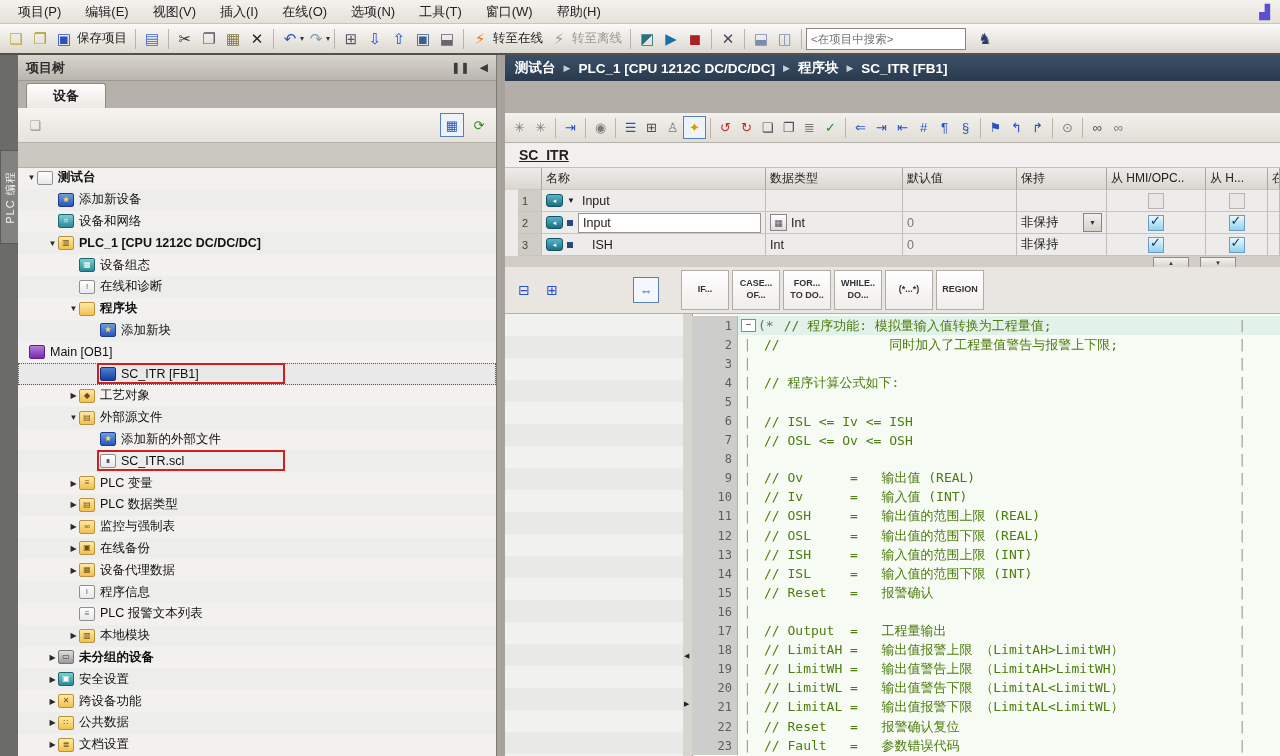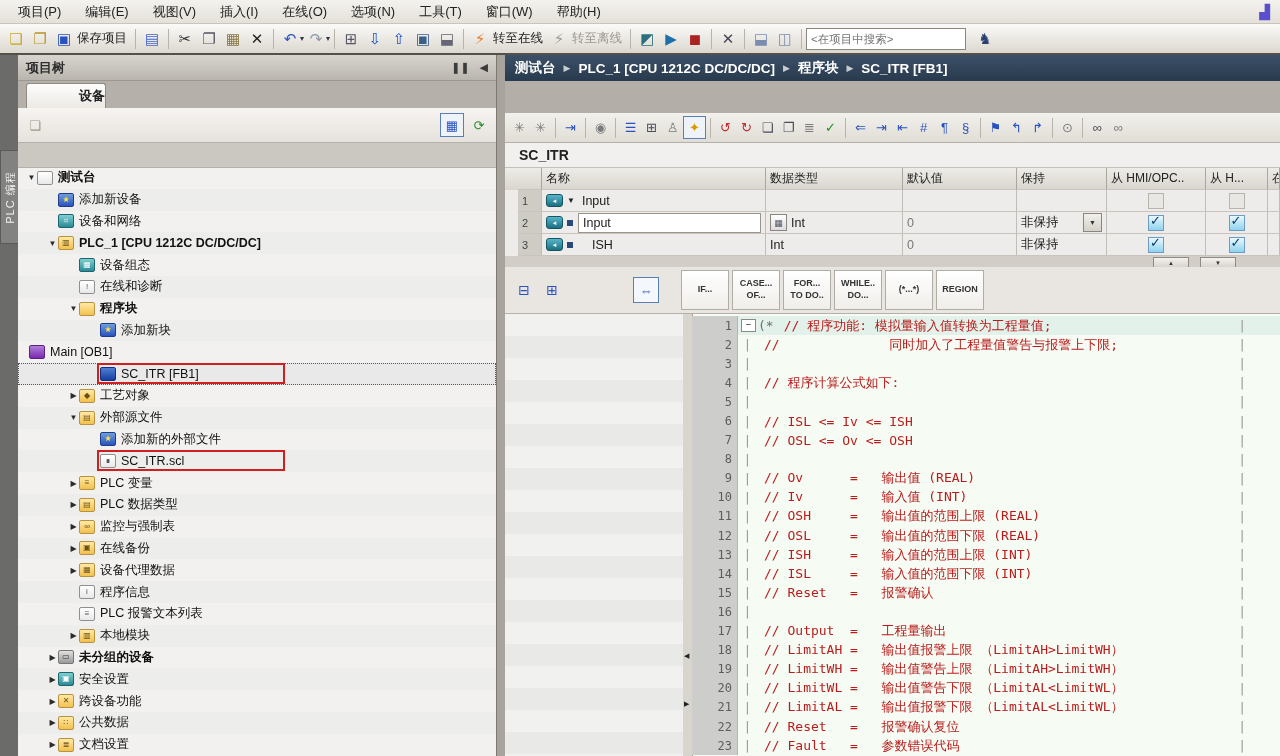--- a/index.html
+++ b/index.html
@@ -28,21 +28,21 @@
   .side-tab span{transform:rotate(-90deg);white-space:nowrap;color:#f2f2f2;font-size:11px;letter-spacing:1px;}
   
   .tree-panel{position:absolute;left:18px;top:55px;width:478px;height:701px;background:#f2f1ef;border-right:1px solid #7d7973;}
   .tree-title{position:absolute;left:0;top:0;width:100%;height:26px;background:linear-gradient(#d8d5cf,#b9b5ae);
               display:flex;align-items:center;padding:0 8px;box-sizing:border-box;border-bottom:1px solid #9c988f;}
   .tree-title .t{font-weight:bold;color:#2e2e2e;font-size:13px;}
   .tree-title .ticons{margin-left:auto;display:flex;gap:10px;color:#3c3c3c;font-size:11px;}
   .tree-tabrow{position:absolute;left:0;top:26px;width:100%;height:27px;background:#b5b1aa;}
   .tree-tab{position:absolute;left:8px;bottom:0;width:78px;height:24px;background:linear-gradient(#fdfdfc,#ece9e4);
             border:1px solid #8f8b84;border-bottom:none;border-radius:3px 3px 0 0;display:flex;align-items:center;
-            justify-content:flex-end;font-weight:bold;font-size:13px;color:#222;}
+            justify-content:center;font-weight:bold;font-size:13px;color:#222;}
   .tree-toolbar{position:absolute;left:0;top:53px;width:100%;height:35px;background:linear-gradient(#f6f4f1,#e6e3dd);
                 border-bottom:1px solid #b5b1aa;display:flex;align-items:center;padding:0 6px;box-sizing:border-box;}
   .tree-toolbar .right{margin-left:auto;display:flex;gap:4px;align-items:center;}
   .vbtn{width:22px;height:22px;display:flex;align-items:center;justify-content:center;font-size:13px;color:#667;}
   .vbtn.boxed{border:1px solid #5a7fb5;background:#eef3fa;color:#2a52be;}
   .vbtn.green{color:#2c8c2c;}
   .tree-gap{position:absolute;left:0;top:88px;width:100%;height:24px;background:#cbc7c1;border-bottom:1px solid #b5b1aa;}
   .tree-rows{position:absolute;left:0;top:112px;width:100%;height:589px;overflow:hidden;}
   .trow{position:relative;height:21.8px;display:flex;align-items:center;box-sizing:border-box;}
   .trow:nth-child(even){background:#ededeb;}
@@ -67,21 +67,21 @@
       display:flex;align-items:center;padding:0 10px;box-sizing:border-box;color:#fff;}
   .bc .it{font-weight:bold;font-size:13.5px;white-space:nowrap;}
   .bc .sep{color:#c8cdd3;font-size:9px;margin:0 8px;}
   .main-gap{position:absolute;left:0;top:26px;width:100%;height:32px;background:#b3afa8;border-bottom:1px solid #98948d;}
   .ed-toolbar{position:absolute;left:0;top:58px;width:100%;height:30px;background:linear-gradient(#f3f1ed,#e0ddd6);
               display:flex;align-items:center;padding:0 4px;box-sizing:border-box;border-bottom:1px solid #b5b1aa;overflow:hidden;}
   .ebtn{display:inline-flex;align-items:center;justify-content:center;width:21px;height:21px;font-size:13px;color:#2a52be;flex:none;}
   .ebtn.gray{color:#7b7b7b;} .ebtn.red{color:#c23030;} .ebtn.green{color:#1a8f1a;} .ebtn.dark{color:#4a4a5a;}
   .ebtn.gold{color:#d79b00;border:1px solid #5a7fb5;background:#eef3fa;}
   .ed-title{position:absolute;left:0;top:88px;width:100%;height:25px;background:#f1f0ee;display:flex;align-items:center;
-            padding:0 14px;box-sizing:border-box;font-weight:bold;font-size:14px;color:#222;border-bottom:1px solid #c5c1ba;}
+            padding:0 14px;box-sizing:border-box;font-weight:bold;font-size:14px;color:#222;border-bottom:1px solid #c5c1ba;text-decoration:underline;}
   
   .vtable{position:absolute;left:0;top:113px;width:100%;height:88px;background:#eceae7;}
   .vrow{display:grid;grid-template-columns:24px 224px 137px 114px 90px 99px 62px 1fr;height:22px;box-sizing:border-box;padding-left:13px;}
   .vrow>div{border-right:1px solid #c2beb7;border-bottom:1px solid #c9c5be;display:flex;align-items:center;
             padding:0 4px;box-sizing:border-box;overflow:hidden;white-space:nowrap;}
   .vhead{background:linear-gradient(#eeece8,#d9d5ce);font-size:12px;color:#222;}
   .vhead>div{border-right:1px solid #aaa69f;}
   .vbody .num{background:#cfccc6;color:#444;font-size:11px;justify-content:flex-start;}
   .vbody{font-size:12.5px;background:#edecea;}
   .rowicon{flex:none;width:15px;height:11px;border-radius:3px;background:linear-gradient(#57b6c9,#1b6f82);
@@ -120,21 +120,21 @@
   .code-lines{position:absolute;left:187px;top:2px;right:0;font-family:"DejaVu Sans Mono","Liberation Mono",monospace;font-size:13px;}
   .cline{display:flex;height:19.1px;align-items:center;position:relative;}
   .cline.hl{background:#e2f2ea;}
   .cline .gut{flex:none;width:46px;height:100%;background:#cdcdcb;color:#5d5d5d;font-size:12px;text-align:right;
               padding-right:5px;box-sizing:border-box;display:flex;align-items:center;justify-content:flex-end;
               border-right:1px solid #b5b5b3;}
   .cline .fold{flex:none;width:13px;height:11px;border:1px solid #8a8a8a;background:#fff;color:#333;font-size:9px;
                line-height:9px;text-align:center;margin-left:3px;}
   .cline .bar{flex:none;width:13px;color:#9a9a98;text-align:center;margin-left:3px;}
   .cline .opn{color:#6e6e6e;margin-left:2px;white-space:pre;}
-  .cline .txt{color:#b91c1c;white-space:pre;margin-left:10px;}
+  .cline .txt{color:#4d7c0f;white-space:pre;margin-left:10px;}
   .cline .rpipe{position:absolute;right:34px;color:#9a9a98;}
 </style>
 </head>
 <body>
 
 <div id="app">
 
   <div class="menubar">
     <span class="menubar-items" style="display:flex;">
         <span class="menu-item">项目(P)</span>

